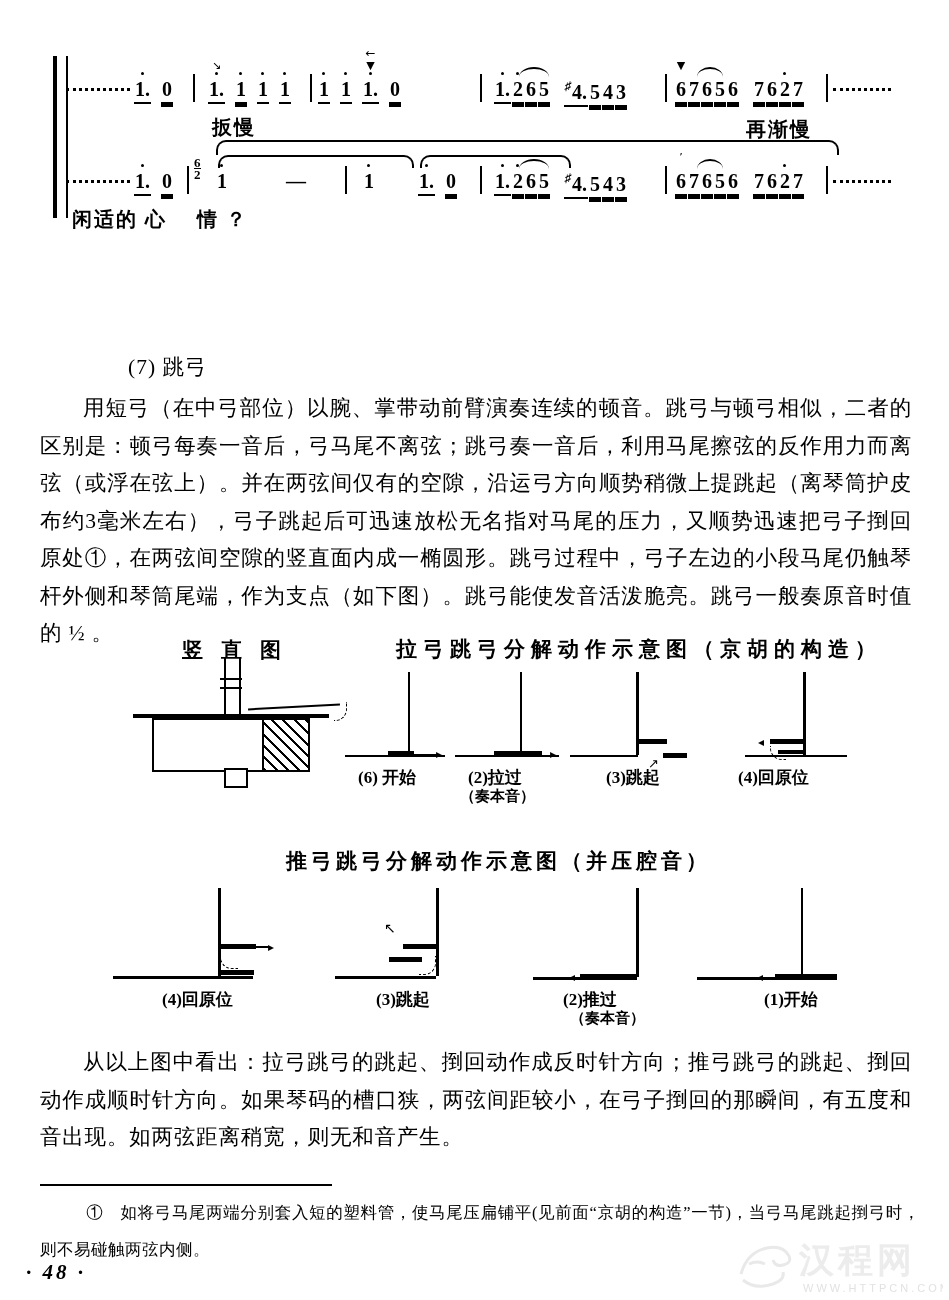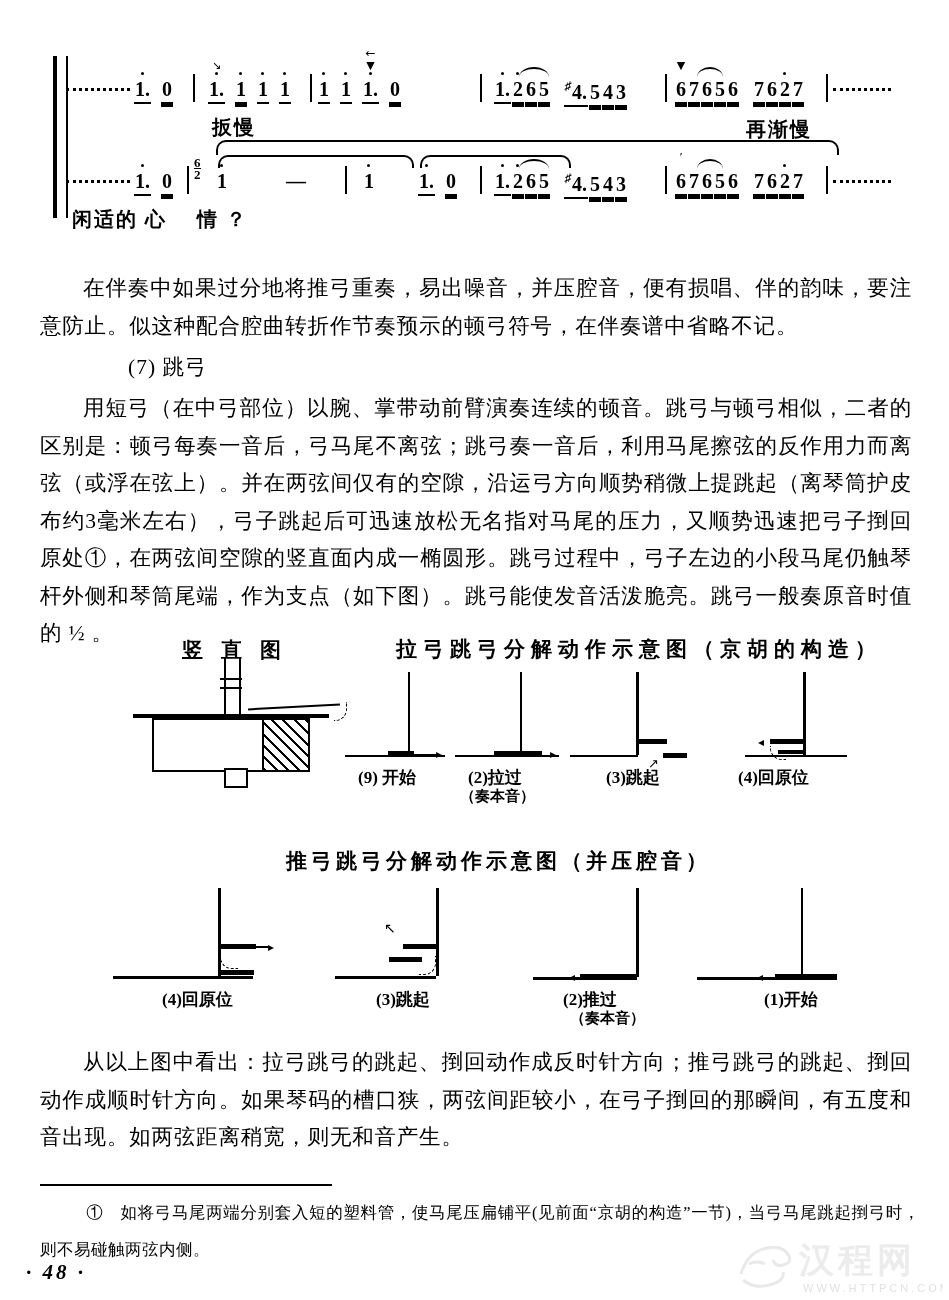--- a/index.html
+++ b/index.html
@@ -114,21 +114,20 @@
     <div class="bar" style="left:665px;top:114px;height:28px;"></div>
     <div class="m tight" style="left:675px;top:118px;"><span class="grp"><span class="note u2">6<b class="tm">’</b></span><span class="note u2">7</span><span class="note u2">6</span><span class="note u2">5</span><span class="note u2">6</span></span><span class="grp"><span class="note u2">7</span><span class="note u2">6</span><span class="note u2">2<b class="hd"></b></span><span class="note u2">7</span></span></div>
     <div class="bar" style="left:826px;top:114px;height:28px;"></div>
     <div class="leader" style="left:833px;top:128px;width:58px;"></div>
     <div class="arc" style="left:519px;top:107px;width:30px;"></div>
     <div class="arc" style="left:697px;top:107px;width:26px;"></div>
     <span class="slabel" style="left:72px;top:154px;">闲适的 心</span>
     <span class="slabel" style="left:197px;top:154px;">情 ？</span>
   </div>
 
-  <div class="para" style="top:270px;">在伴奏中如果过分地将推弓重奏，易出噪音，并压腔音，便有损唱、伴的韵味，要注意防止。似这种配合腔曲转折作节奏预示的顿弓符号，在伴奏谱中省略不记。</div>
   <div class="head7" style="top:352px;margin-left:33px;">(7) 跳弓</div>
   <div class="para" style="top:390px;">用短弓（在中弓部位）以腕、掌带动前臂演奏连续的顿音。跳弓与顿弓相似，二者的区别是：顿弓每奏一音后，弓马尾不离弦；跳弓奏一音后，利用马尾擦弦的反作用力而离弦（或浮在弦上）。并在两弦间仅有的空隙，沿运弓方向顺势稍微上提跳起（离琴筒护皮布约3毫米左右），弓子跳起后可迅速放松无名指对马尾的压力，又顺势迅速把弓子捯回原处①，在两弦间空隙的竖直面内成一椭圆形。跳弓过程中，弓子左边的小段马尾仍触琴杆外侧和琴筒尾端，作为支点（如下图）。跳弓能使发音活泼脆亮。跳弓一般奏原音时值的 ½ 。</div>
 
   <div id="fig1">
     <span class="figtitle" style="left:152px;top:6px;letter-spacing:18px;">竖直图</span>
     <span class="figtitle" style="left:366px;top:5px;letter-spacing:6px;">拉弓跳弓分解动作示意图（京胡的构造）</span>
 
     <div class="pole" style="left:224px;top:27px;width:13px;height:61px;"></div>
     <div class="collar" style="left:220px;top:48px;width:22px;height:7px;"></div>
     <div class="thin" style="left:248px;top:76px;width:92px;height:2px;transform:rotate(-3deg);"></div>
@@ -137,21 +136,21 @@
     <div class="bodyrect" style="left:152px;top:88px;width:154px;height:50px;">
       <div class="hatch"></div>
     </div>
     <div class="tab" style="left:224px;top:138px;width:20px;height:16px;"></div>
 
     <div class="vline" style="left:408px;top:42px;width:2px;height:83px;"></div>
     <div class="hline" style="left:345px;top:125px;width:100px;height:2px;"></div>
     <div class="bold-seg" style="left:388px;top:121px;width:26px;height:5px;"></div>
     <span class="ahead" style="left:436px;top:118px;">▸</span>
     <div class="thin" style="left:414px;top:124px;width:24px;height:2px;"></div>
-    <span class="cap" style="left:358px;top:136px;">(9) 开始</span>
+    <span class="cap" style="left:358px;top:136px;">(6) 开始</span>
 
     <div class="vline" style="left:520px;top:42px;width:2px;height:83px;"></div>
     <div class="hline" style="left:455px;top:125px;width:104px;height:2px;"></div>
     <div class="bold-seg" style="left:494px;top:121px;width:48px;height:5px;"></div>
     <span class="ahead" style="left:550px;top:118px;">▸</span>
     <span class="cap" style="left:468px;top:136px;">(2)拉过</span>
     <span class="subcap" style="left:460px;top:157px;">（奏本音）</span>
 
     <div class="vline" style="left:636px;top:42px;width:3px;height:83px;"></div>
     <div class="hline" style="left:570px;top:125px;width:68px;height:2px;"></div>

